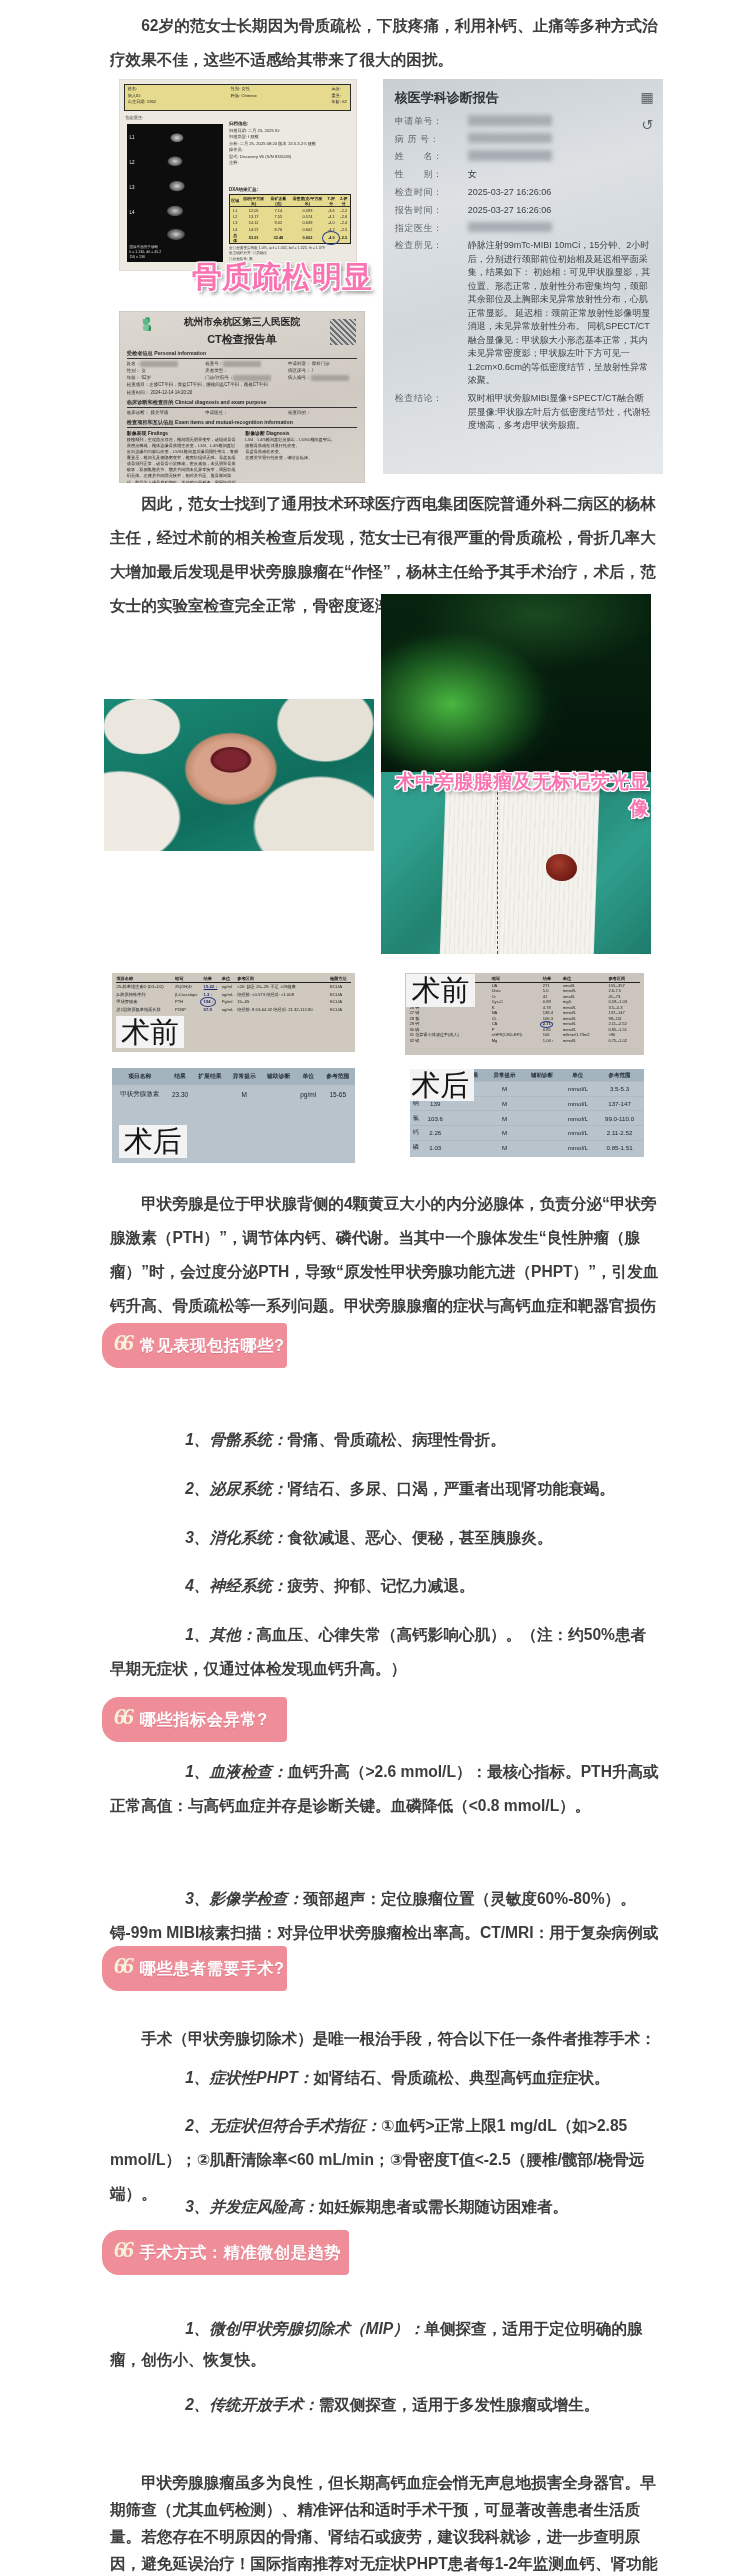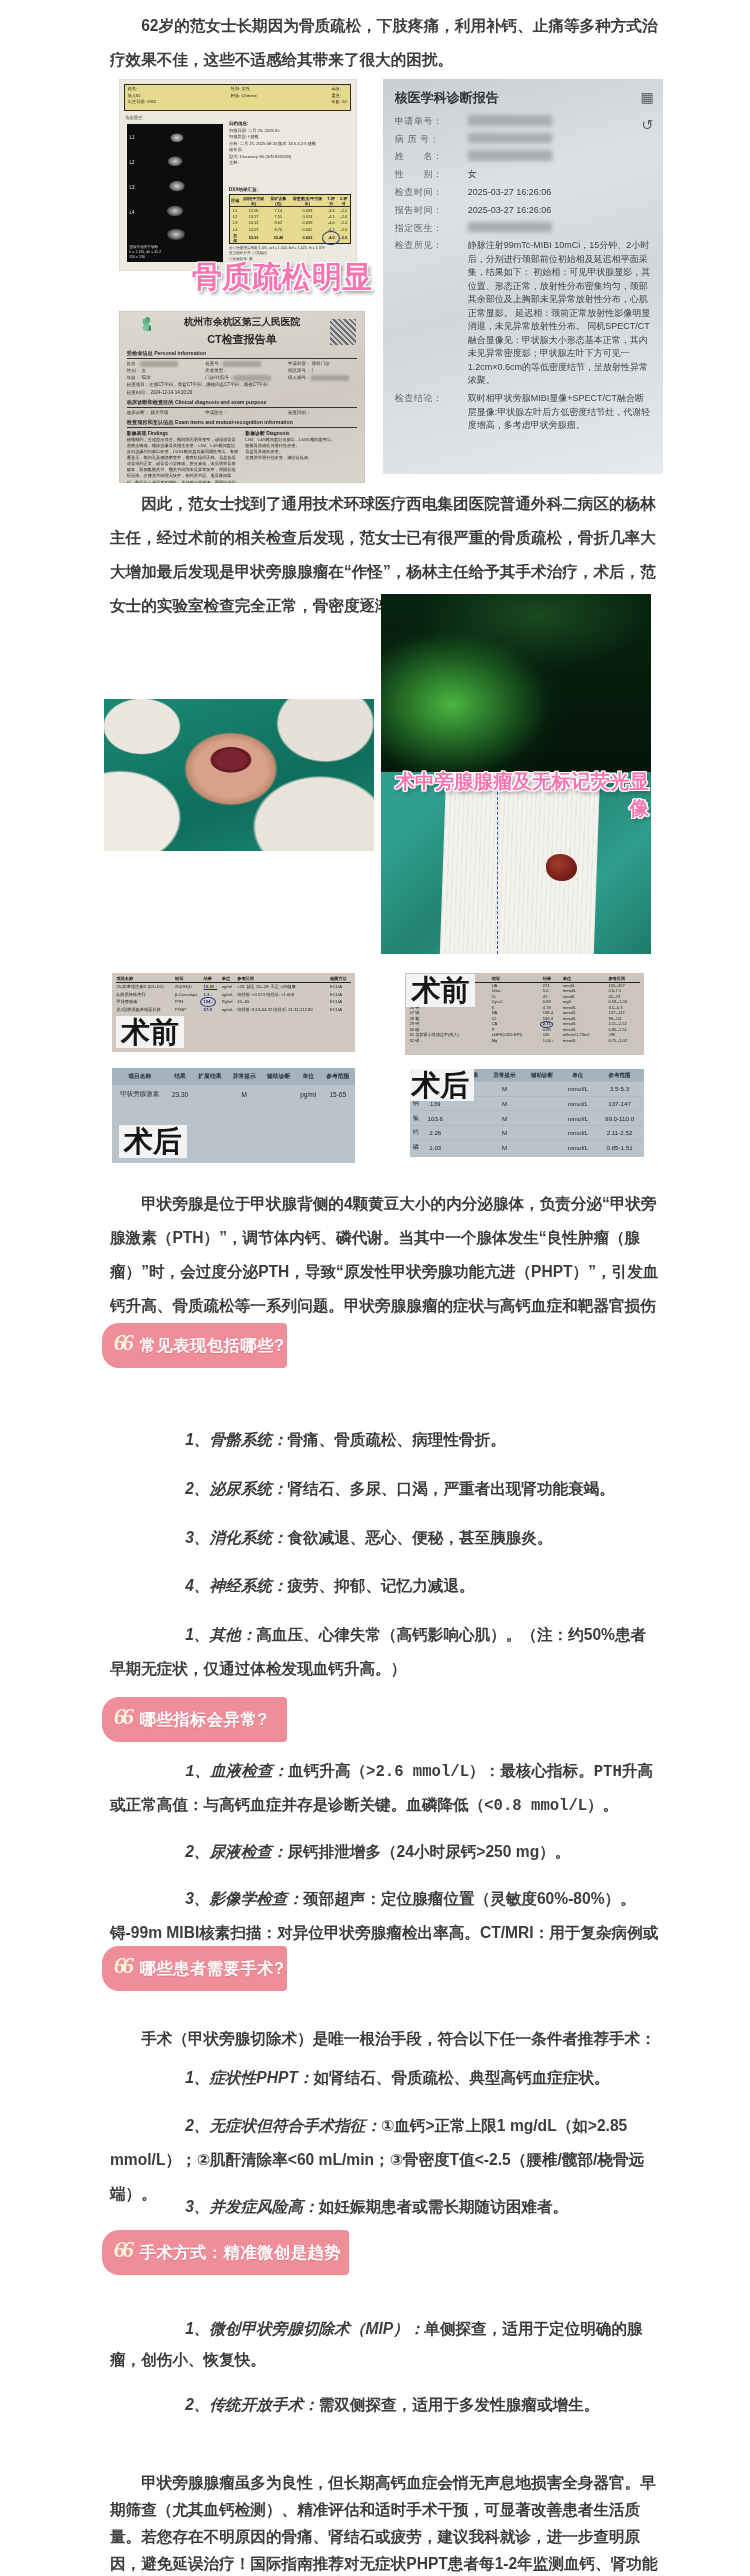--- a/index.html
+++ b/index.html
@@ -106,21 +106,21 @@
     background:linear-gradient(135deg,#2f9e8d 0 20%,#21826f 45%,#2f9e8d 72%,#1e7b6a);}
   .gauze-cloth{position:absolute;left:23%;top:-2.6px;bottom:-2.6px;width:57%;background:#f3f2ec;
     background-image:repeating-linear-gradient(90deg,rgba(0,0,0,.04) 0 1.3px,transparent 1.3px 4.5px);
     transform:skewX(-2deg);}
   .gauze-line{position:absolute;left:43%;top:0;bottom:0;border-left:1.3px dashed #2d4fae;}
   .specimen{position:absolute;left:61%;top:45%;width:31px;height:27px;border-radius:46% 56% 48% 52%;
     background:radial-gradient(circle at 40% 35%,#a23c2c,#7c221a 55%,#57120c);}
   
   .lab{position:absolute;box-sizing:border-box;}
   .lab table{border-collapse:collapse;width:100%;}
-  .tag{position:absolute;background:#f3f3f3;color:#151515;font-weight:700;font-size:29px;
+  .tag{position:absolute;background:#f3f3f3;color:#151515;font-weight:400;font-size:29px;
        line-height:1.12;padding:0 5.2px;z-index:3;}
   .lab1{left:112px;top:973px;width:243px;height:79px;background:#cfc9c0;padding:2.6px 3.9px;}
   .lab1 th{font-size:4.2px;font-weight:700;color:#222;border-bottom:1px solid #222;padding:0.6px;text-align:left;}
   .lab1 td{font-size:4.2px;color:#222;padding:1.3px 0.6px;vertical-align:top;}
   .lab1 tr td:nth-child(3){color:#1c2a6e;font-weight:700;}
   .lab1 tr:nth-child(1) td:nth-child(3){text-decoration:underline;}
   .lab1 tr:nth-child(3) td:nth-child(3){position:relative;}
   .lab1 tr:nth-child(3) td:nth-child(3)::after{content:"";position:absolute;inset:-1.3px 5.2px -1.3px -2.6px;
        border:1px solid #2c3d8f;border-radius:50%;}
   .lab1 .tag{left:3.9px;bottom:3.9px;}
@@ -137,21 +137,21 @@
   .lab3 .tag{left:6.5px;bottom:5.2px;}
   .lab4{left:410px;top:1069px;width:234px;height:88px;background:#b9c3cb;padding:0;}
   .lab4 th{background:#a4b4bf;font-size:5.5px;color:#1f2a33;font-weight:700;padding:2.6px 0.6px;}
   .lab4 td{font-size:6.2px;color:#16212b;padding:2.3px 0.6px;text-align:center;border-top:0.6px solid #aeb9c1;}
   .lab4 .tag{left:-3.9px;top:0px;}
   
   .p1{top:9px;} .p2{top:487px;} .p3{top:1187px;}
   .qbox1{left:102px;top:1323px;width:185px;height:45px;}
   .s1i0{top:1423px;} .s1i1{top:1472px;} .s1i2{top:1521px;} .s1i3{top:1569px;} .s1i4{top:1618px;}
   .qbox2{left:102px;top:1697px;width:185px;height:45px;}
-  .s2i0{top:1755px;font-family:Liberation Mono, monospace;} .s2i1{top:1835px;} .s2i2{top:1882px;}
+  .s2i0{top:1755px;} .s2i1{top:1835px;} .s2i2{top:1882px;}
   .qbox3{left:102px;top:1946px;width:185px;height:45px;}
   .s3intro{top:2022px;}
   .s3i0{top:2061px;} .s3i1{top:2109px;} .s3i2{top:2190px;}
   .qbox4{left:102px;top:2230px;width:247px;height:45px;}
   .s4i0{top:2313px;} .s4i1{top:2389px;} .s4i2{top:2430px;}
   .pend{top:2469px;}
 </style>
 </head>
 <body>
 
@@ -601,21 +601,20 @@
   <p class="txt s1i1"><span class="lead">2、泌尿系统：</span><span>肾结石、多尿、口渴，严重者出现肾功能衰竭。</span></p>
   <p class="txt s1i2"><span class="lead">3、消化系统：</span><span>食欲减退、恶心、便秘，甚至胰腺炎。</span></p>
   <p class="txt s1i3"><span class="lead">4、神经系统：</span><span>疲劳、抑郁、记忆力减退。</span></p>
   <p class="txt s1i4"><span class="lead">1、其他：</span><span>高血压、心律失常（高钙影响心肌）。（注：约50%患者早期无症状，仅通过体检发现血钙升高。）</span></p>
 
   <div class="qbox qbox2">
     <span class="q66">66</span>
     <span class="qtitle">哪些指标会异常?</span>
   </div>
   <p class="txt s2i0"><span class="lead">1、血液检查：</span><span>血钙升高（&gt;2.6 mmol/L）：最核心指标。PTH升高或正常高值：与高钙血症并存是诊断关键。血磷降低（&lt;0.8 mmol/L）。</span></p>
-  <p class="txt s2i1"><span class="lead">2、尿液检查：</span><span>尿钙排泄增多（24小时尿钙&gt;250 mg）。</span></p>
   <p class="txt s2i2"><span class="lead">3、影像学检查：</span><span>颈部超声：定位腺瘤位置（灵敏度60%-80%）。锝-99m MIBI核素扫描：对异位甲状旁腺瘤检出率高。CT/MRI：用于复杂病例或术前评估。</span></p>
 
   <div class="qbox qbox3">
     <span class="q66">66</span>
     <span class="qtitle">哪些患者需要手术?</span>
   </div>
   <p class="txt s3intro">手术（甲状旁腺切除术）是唯一根治手段，符合以下任一条件者推荐手术：</p>
   <p class="txt s3i0"><span class="lead">1、症状性PHPT：</span><span>如肾结石、骨质疏松、典型高钙血症症状。</span></p>
   <p class="txt s3i1"><span class="lead">2、无症状但符合手术指征：</span><span>①血钙&gt;正常上限1 mg/dL（如&gt;2.85 mmol/L）；②肌酐清除率&lt;60 mL/min；③骨密度T值&lt;-2.5（腰椎/髋部/桡骨远端）。</span></p>
   <p class="txt s3i2"><span class="lead">3、并发症风险高：</span><span>如妊娠期患者或需长期随访困难者。</span></p>

